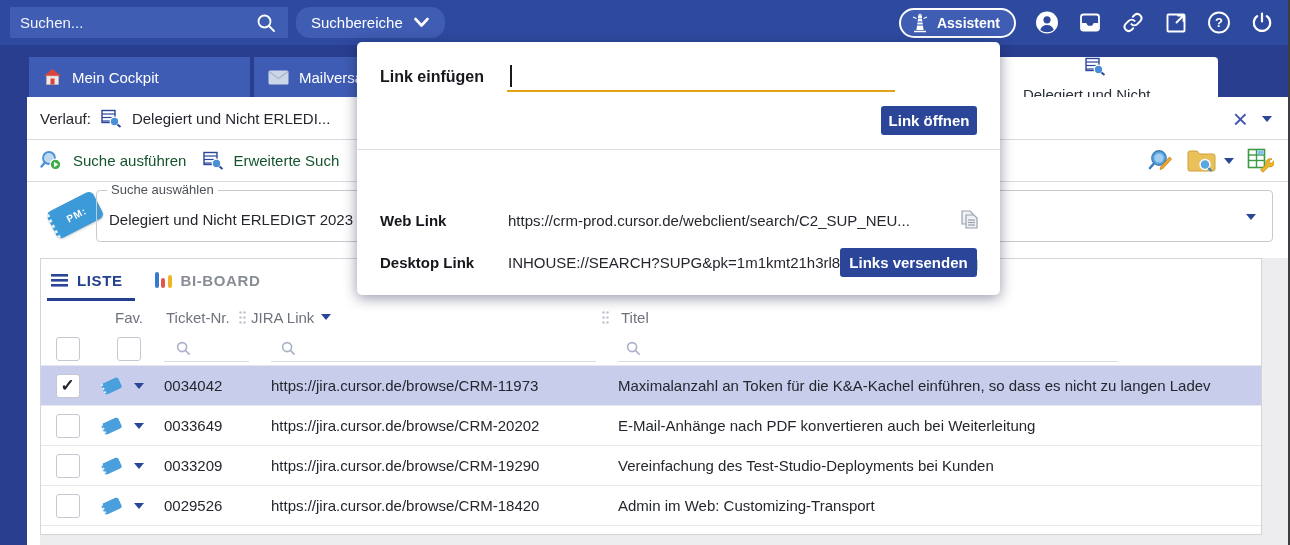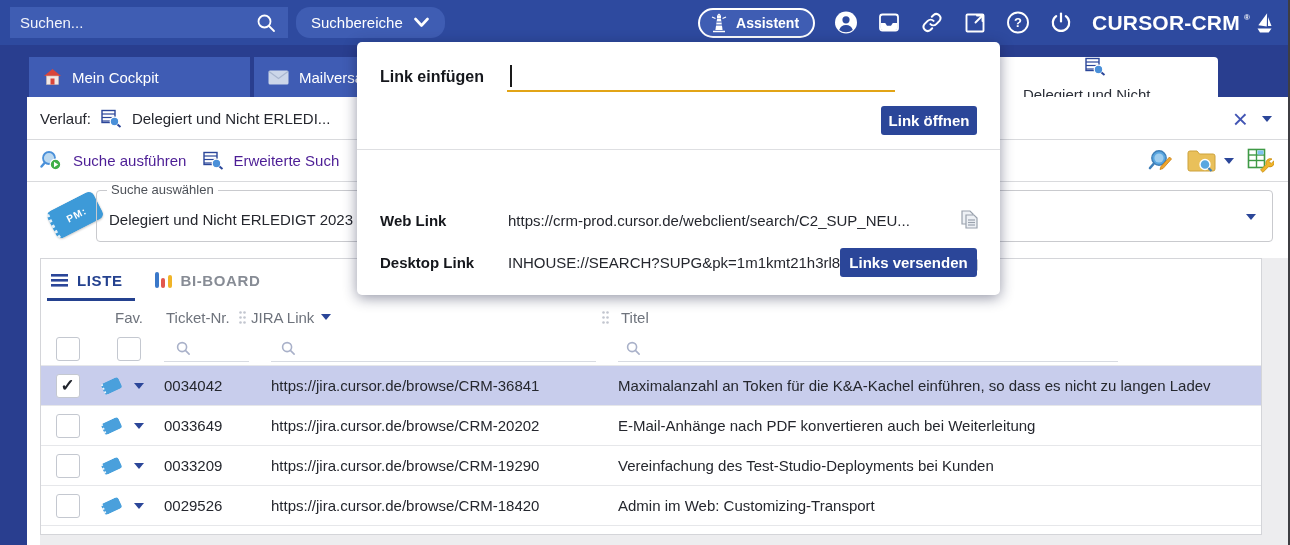--- a/index.html
+++ b/index.html
@@ -46,21 +46,21 @@
     position:absolute; top:0; left:0; right:0; height:43px; border-bottom:1px solid #d9dadd;
     display:flex; align-items:center; padding-left:13px; gap:10px;
   }
   .verlauf-right { position:absolute; right:18px; top:0; height:43px; display:flex; align-items:center; gap:14px; }
   .blue-x { color:#4255b4; font-size:26px; line-height:1; font-weight:400; }
   .caret { width:0; height:0; border-left:5px solid transparent; border-right:5px solid transparent; border-top:6px solid #2b4699; display:inline-block; }
   .toolbar-row {
     position:absolute; top:43px; left:0; right:0; height:42px; border-bottom:1px solid #d9dadd;
     display:flex; align-items:center; padding-left:13px; gap:9px;
   }
-  .tool-item { display:flex; align-items:center; gap:9px; color:#4c1d95; }
+  .tool-item { display:flex; align-items:center; gap:9px; color:#14532d; }
   .overflow-chevron { position:absolute; left:966px; top:10px; color:#44507e; font-size:17px; font-weight:700; }
   .toolbar-right { position:absolute; right:16px; top:0; height:42px; display:flex; align-items:center; gap:13px; }
   
   .select-row { position:absolute; top:85px; left:0; right:0; height:76px; }
   .ticket-big {
     position:absolute; left:22px; top:18px; width:52px; height:30px; background:#3d9ad8; border-radius:6px;
     transform:rotate(-27deg); color:#fff; font-size:10px; font-weight:700;
     display:flex; align-items:center; justify-content:center; letter-spacing:1px;
     border-left:3px dotted rgba(255,255,255,.85); box-shadow:0 1px 2px rgba(0,0,0,.2);
   }
@@ -206,31 +206,20 @@
             <circle cx="12" cy="12" r="10" fill="none" stroke="#fff" stroke-width="1.9"></circle>
             <text x="12" y="16.5" text-anchor="middle" font-size="13" font-weight="bold" fill="#fff" font-family="Liberation Sans, sans-serif">?</text>
           </svg>
       </span>
       <span class="ticon">
         <svg width="25" height="25" viewBox="0 0 24 24" fill="none" stroke="#fff" stroke-width="2.2" stroke-linecap="round">
             <path d="M12 3 v8"></path>
             <path d="M16.8 5.6 a8.2 8.2 0 1 1 -9.6 0"></path>
           </svg>
       </span>
-      <span class="brand">
-        <span>CURSOR-CRM</span>
-          <sup>®</sup>
-        <span class="ticon" style="width:20px;height:24px">
-          <svg width="19" height="24" viewBox="0 0 19 24">
-              <path d="M11 2 l1.5 13 H4 z" fill="#fff" transform="rotate(8 9 10)"></path>
-              <path d="M13 6 l3.5 9 H13 z" fill="#fff"></path>
-              <path d="M2.5 17.5 h14 l-2.8 4 H5 z" fill="#fff"></path>
-            </svg>
-        </span>
-      </span>
     </div>
   </div>
 
   <div class="tabbar">
     <span class="side-chevron">
       <svg width="12" height="20" viewBox="0 0 12 20">
           <polyline points="2,2 10,10 2,18" fill="none" stroke="#fff" stroke-width="3" stroke-linecap="round" stroke-linejoin="round"></polyline>
         </svg>
     </span>
     <div class="mtab blue" style="left:29px;width:221px">
@@ -454,21 +443,21 @@
 
           <div class="grid trow selected">
             <div class="cc">
               <span class="cb checked"></span>
             </div>
             <div class="c2">
               <span class="ticket-mini"></span>
               <span class="caret"></span>
             </div>
             <div class="c3">0034042</div>
-            <div class="c4">https://jira.cursor.de/browse/CRM-36841</div>
+            <div class="c4">https://jira.cursor.de/browse/CRM-11973</div>
             <div class="c5">Maximalanzahl an Token für die K&amp;A-Kachel einführen, so dass es nicht zu langen Ladev</div>
           </div>
 
           <div class="grid trow">
             <div class="cc">
               <span class="cb"></span>
             </div>
             <div class="c2">
               <span class="ticket-mini"></span>
               <span class="caret"></span>

